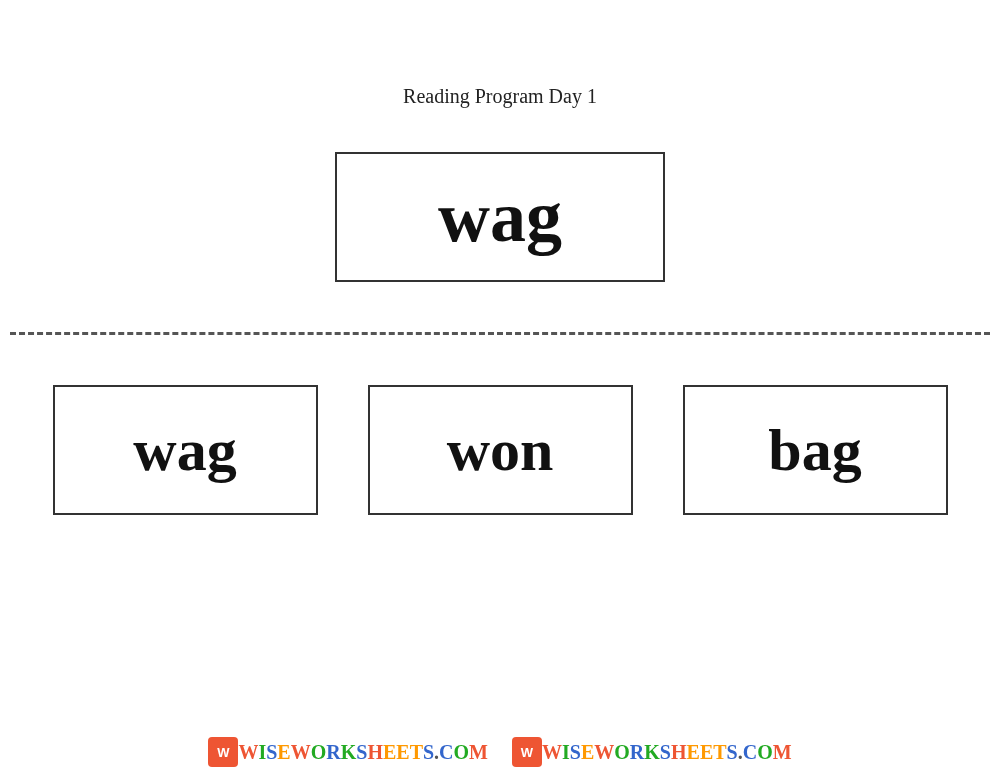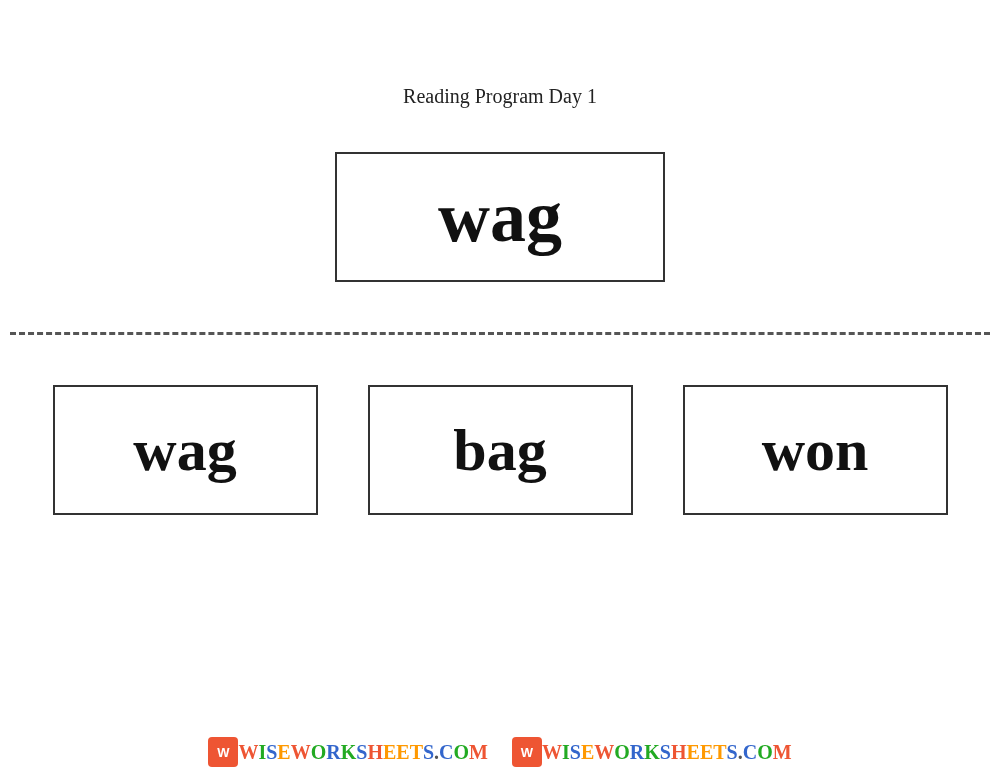--- a/index.html
+++ b/index.html
@@ -138,24 +138,24 @@
     <span class="target-word">wag</span>
   </div>
 
   <hr class="dashed-line">
 
   <div class="choices-row">
     <div class="choice-box">
       <span class="choice-word">wag</span>
     </div>
     <div class="choice-box">
+      <span class="choice-word">won</span>
+    </div>
+    <div class="choice-box">
       <span class="choice-word">bag</span>
-    </div>
-    <div class="choice-box">
-      <span class="choice-word">won</span>
     </div>
   </div>
 
   <div class="footer">
 
     <div style="display:flex;align-items:center;margin-right:8px;">
       <div class="logo-icon logo-w">W</div>
       <div style="display:flex;align-items:center;gap:0;">
         <span class="fl fl-w">W</span>
           <span class="fl fl-i">I</span>

